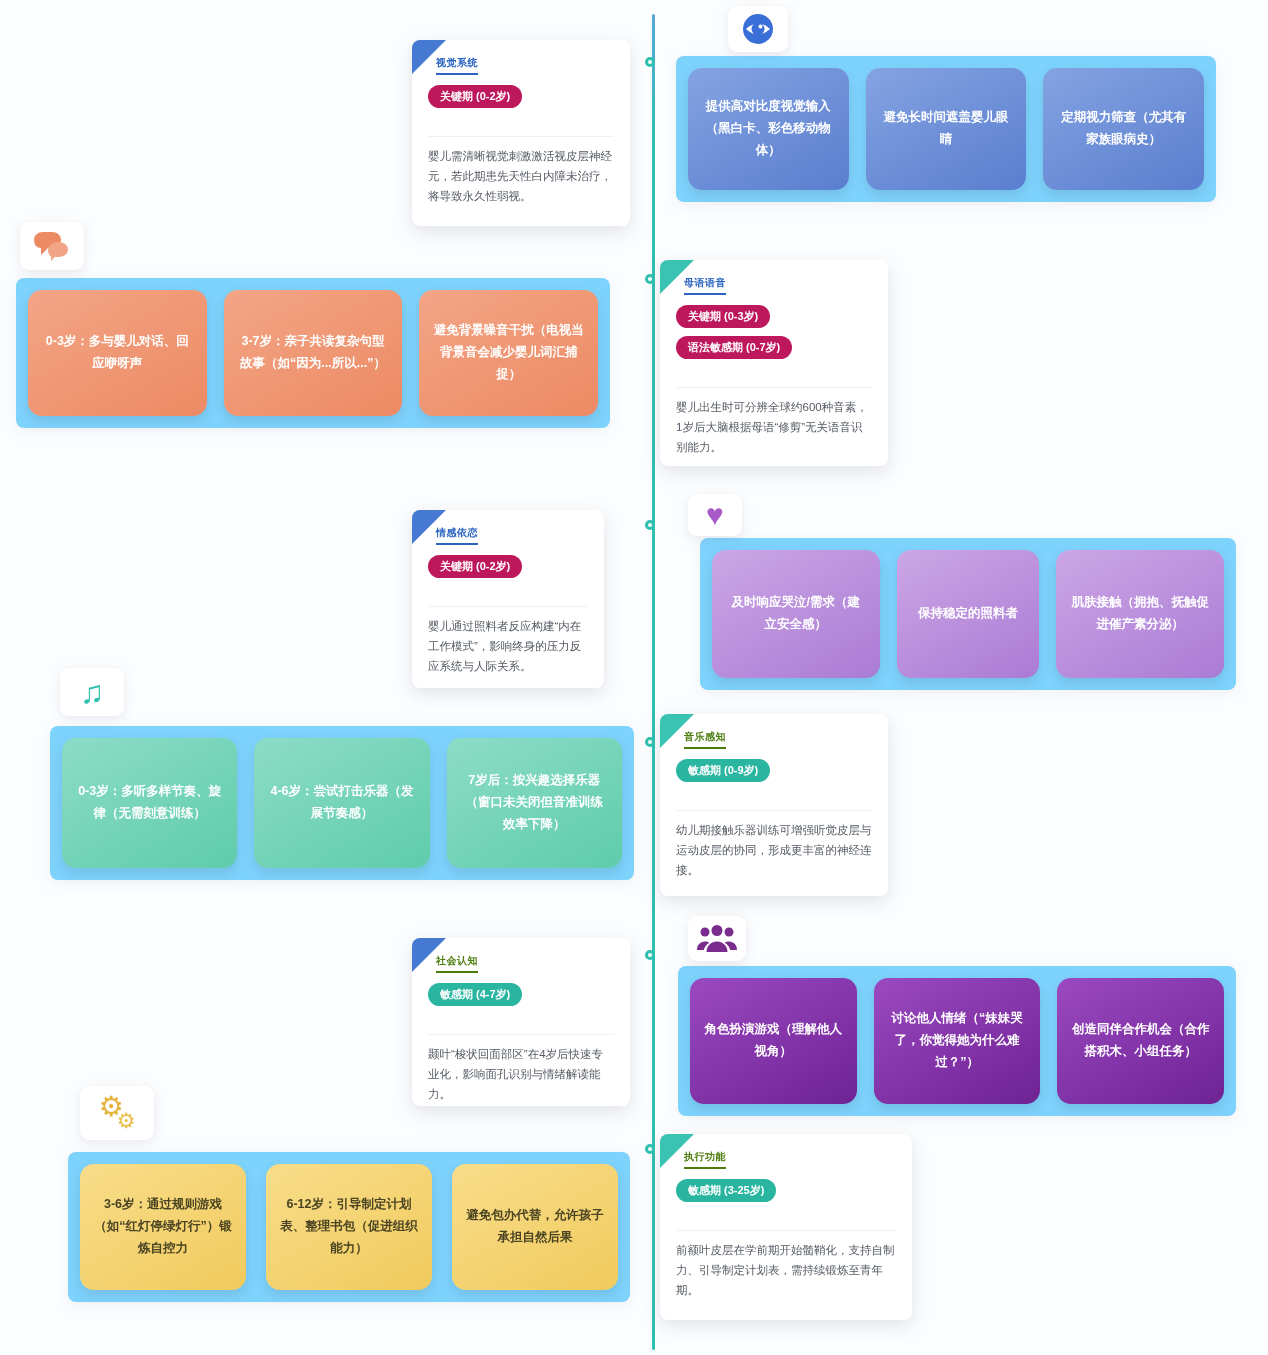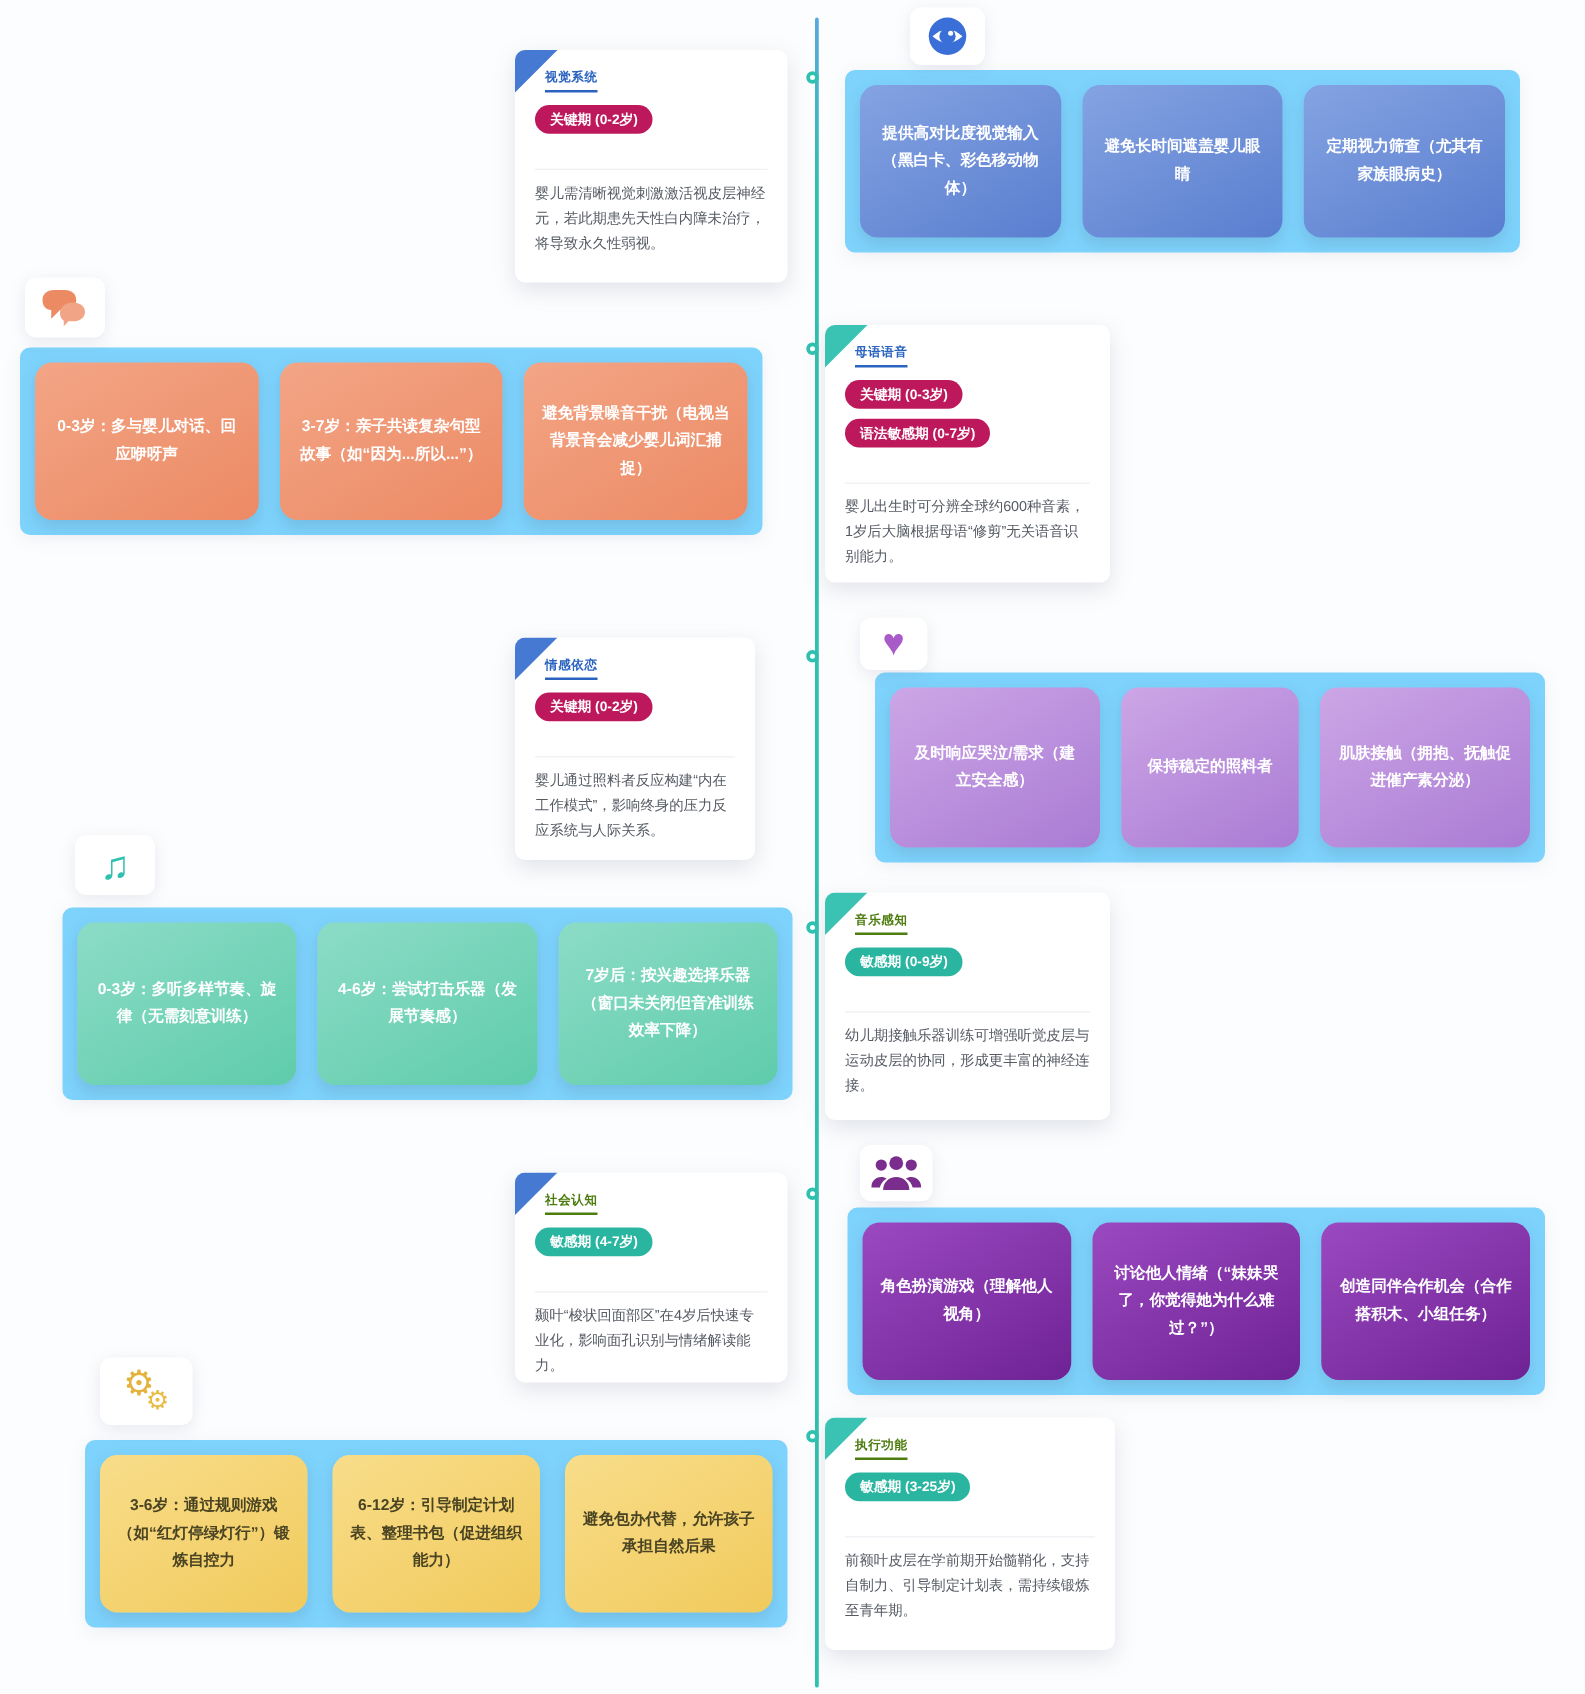--- a/index.html
+++ b/index.html
@@ -165,21 +165,21 @@
 
   <div class="icon-tile" style="left:80px; top:1086px; width:74px; height:54px;">
     <span class="glyph" style="font-size:28px; color:#e3b33c; margin-bottom:12px;">⚙</span>
       <span class="glyph" style="font-size:21px; color:#e9bd45; margin-left:-7px; margin-top:14px;">⚙</span>
   </div>
   <div class="tips-row" style="left:68px; top:1152px; width:562px; height:150px;gap:20px;">
     <div class="tip-card t-yellow">3-6岁：通过规则游戏（如“红灯停绿灯行”）锻炼自控力</div>
     <div class="tip-card t-yellow">6-12岁：引导制定计划表、整理书包（促进组织能力）</div>
     <div class="tip-card t-yellow">避免包办代替，允许孩子承担自然后果</div>
   </div>
-  <div class="info-card" style="left:660px; top:1134px; width:232px; height:186px; --fold:#2fc0af;">
+  <div class="info-card" style="left:660px; top:1134px; width:252px; height:186px; --fold:#2fc0af;">
     <div class="fold"></div>
     <div><span class="info-title c-teal">执行功能</span></div>
     <div class="badges">
       <span class="badge b-teal">敏感期 (3-25岁)</span>
     </div>
     <p class="desc">前额叶皮层在学前期开始髓鞘化，支持自制力、引导制定计划表，需持续锻炼至青年期。</p>
   </div>
 
 </div>
 

